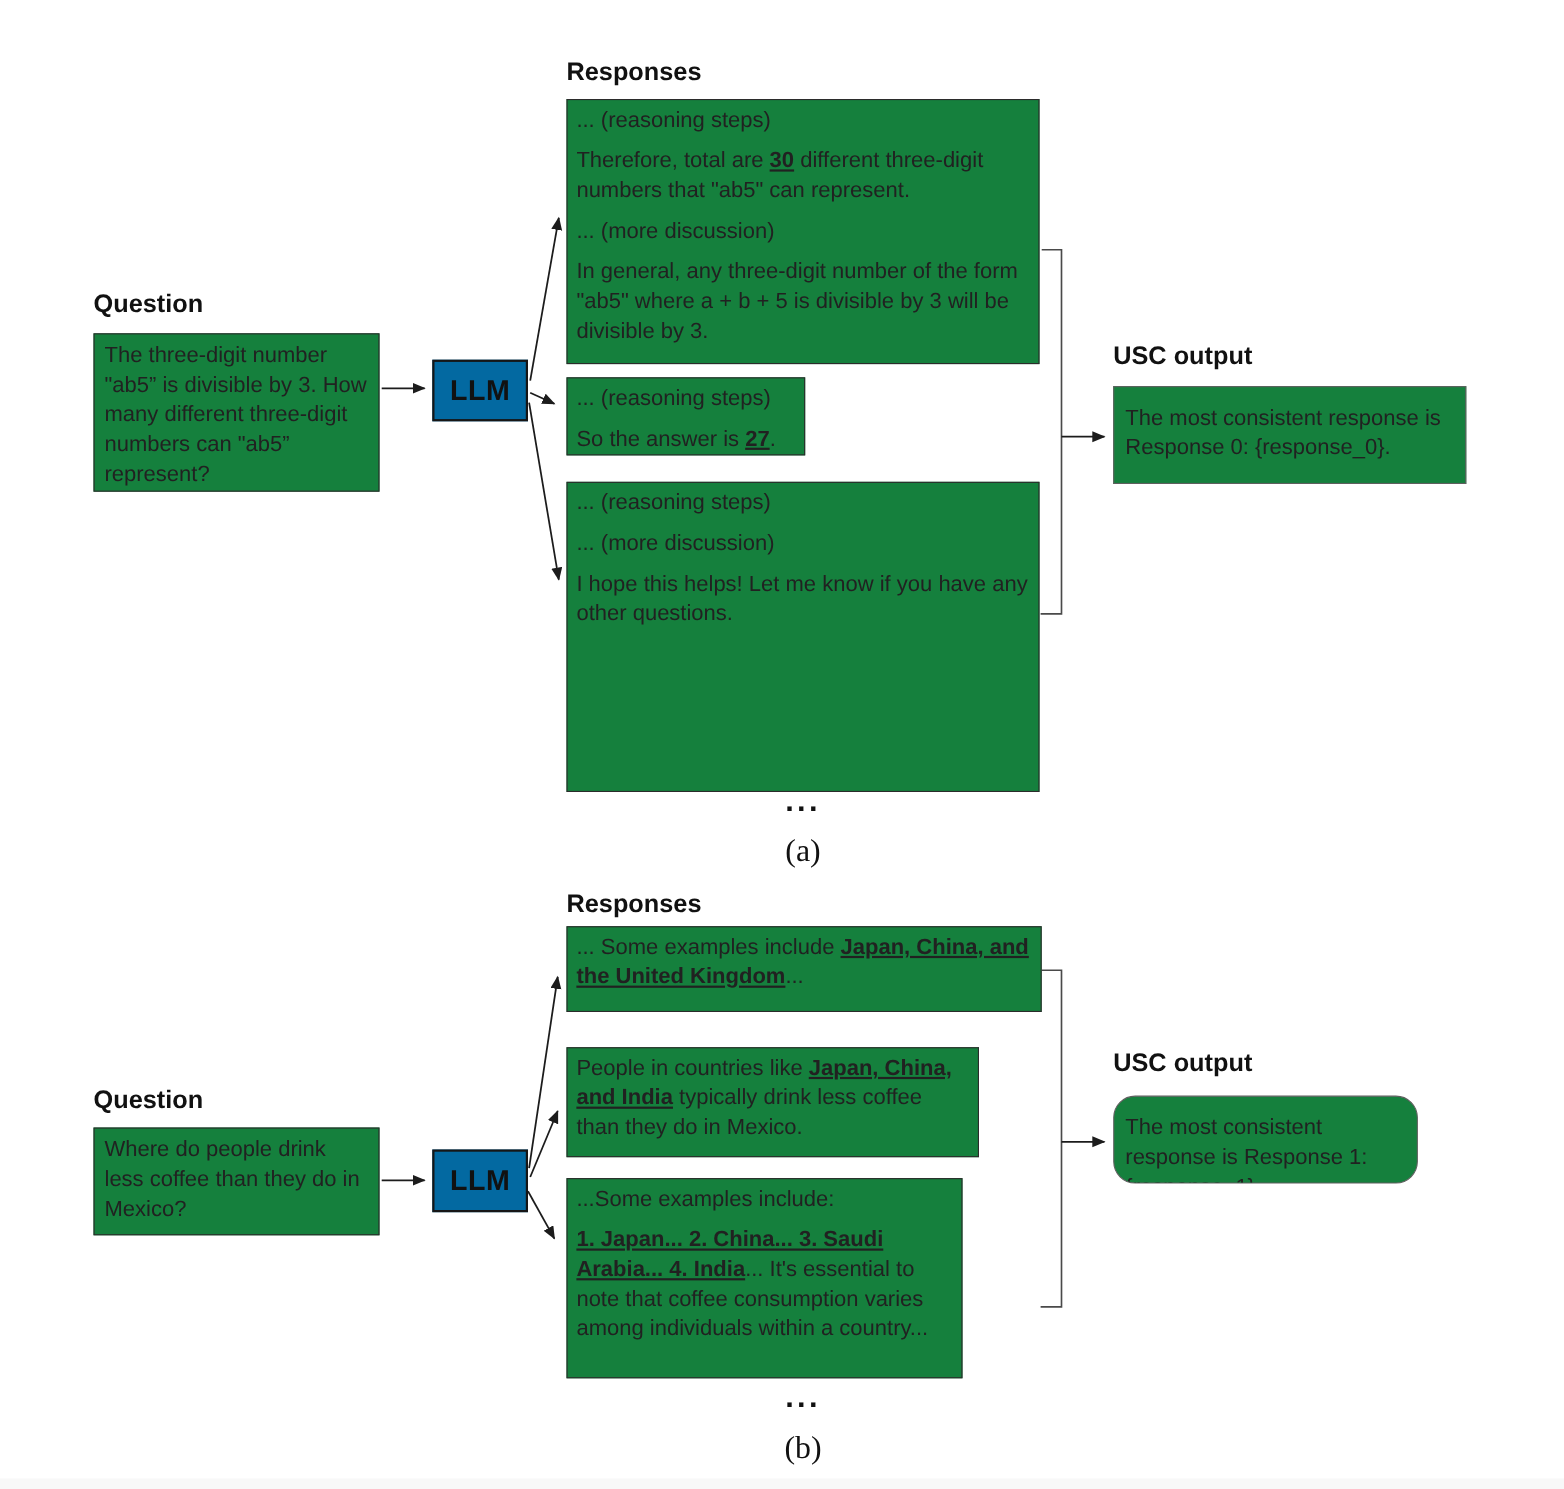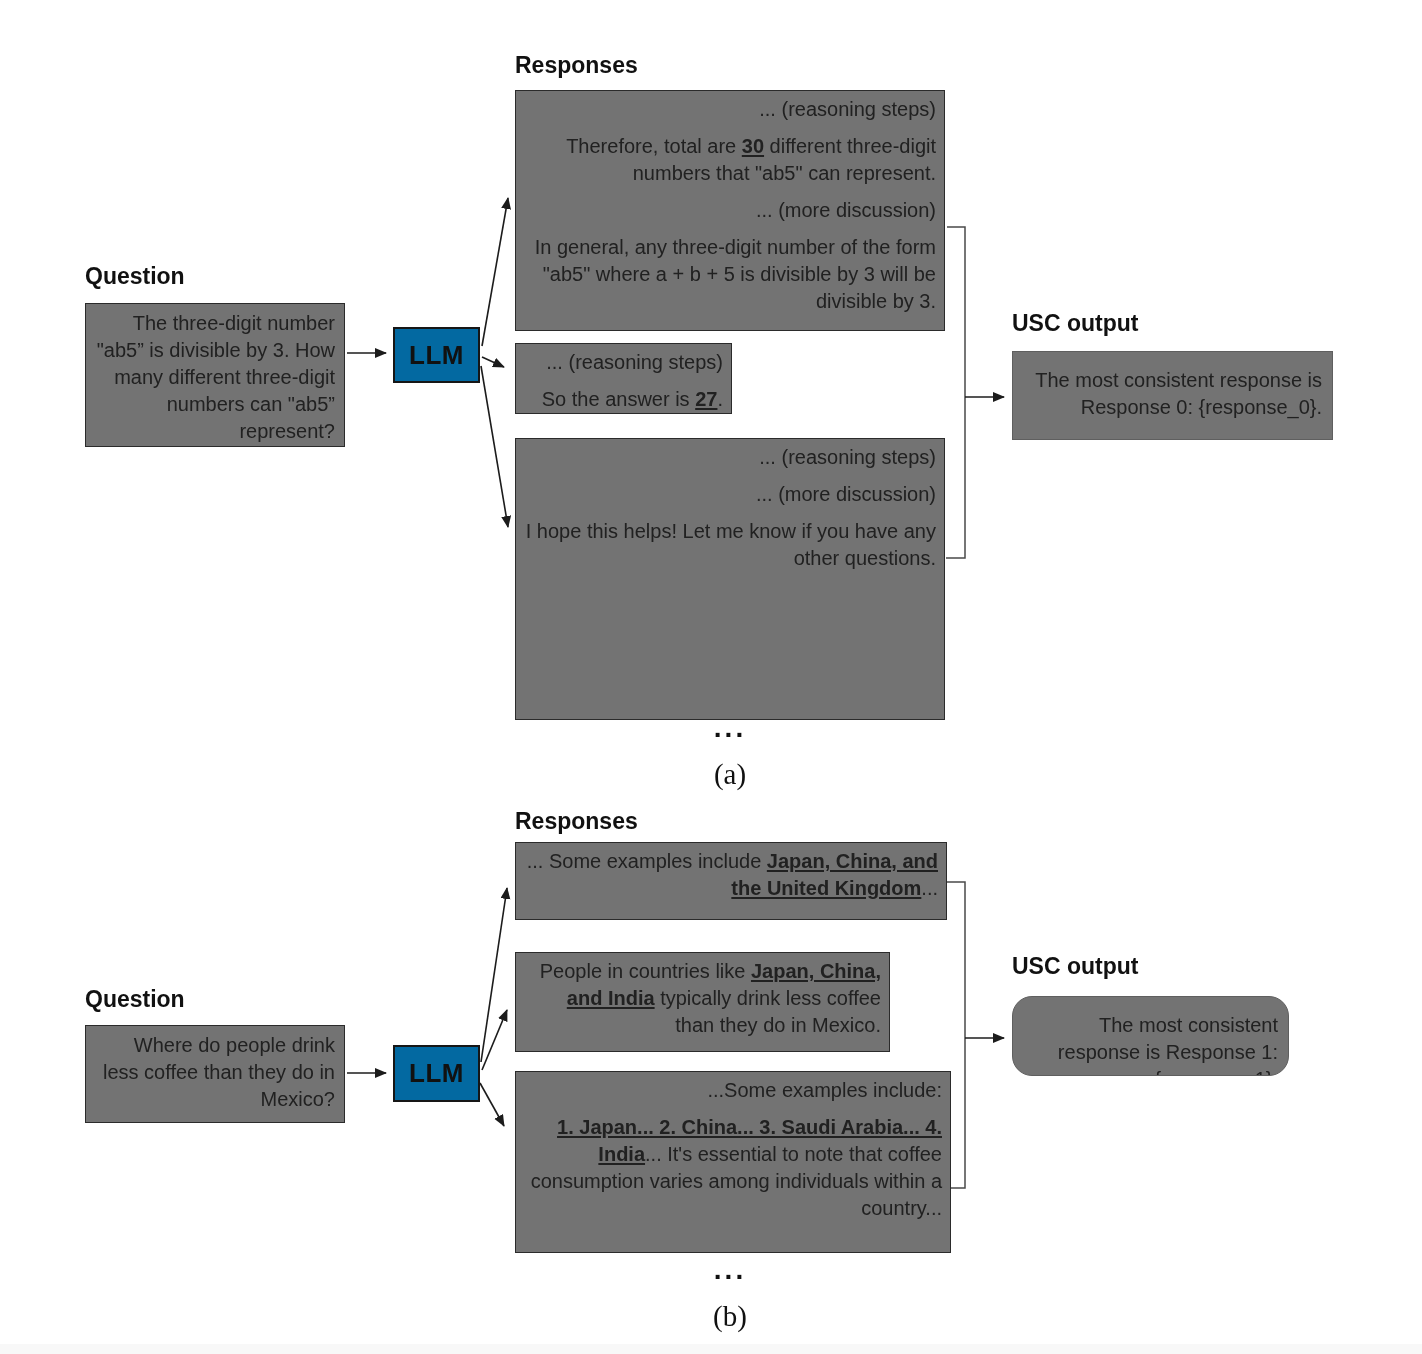--- a/index.html
+++ b/index.html
@@ -23,26 +23,25 @@
     text-align: left;
     font-weight: 700;
     font-size: 23px;
     color: #111111;
     white-space: nowrap;
   }
   .box {
     position: absolute;
     box-sizing: border-box;
     border: 1.7px solid #2b2b2b;
-    background: #737373;
+    background: #15803d;
     font-size: 20px;
     line-height: 27px;
     padding: 3px 8px 6px;
     overflow: hidden;
-    text-align: right;
   }
   .box p { margin: 10px 0 0; }
   .box p:first-child { margin-top: 2px; }
   .hl {
     font-weight: 700;
     text-decoration: underline;
     text-underline-offset: 2px;
     text-decoration-thickness: 2px;
   }
   .qbox { padding: 6px 9px; }
@@ -151,21 +150,21 @@
     <div class="box qbox" style="left:85px; top:1025px; width:260px; height:98px;">Where do people drink less coffee than they do in Mexico?</div>
 
     <div class="llm" style="left:393px; top:1045px; width:87px; height:57px;">LLM</div>
 
     <div class="box" style="left:515px; top:842px; width:432px; height:78px;">
         <p><span>... Some examples include </span><span class="hl">Japan, China, and the United Kingdom</span><span>...</span></p>
       </div>
     <div class="box" style="left:515px; top:952px; width:375px; height:100px;">
         <p><span>People in countries like </span><span class="hl">Japan, China, and India</span><span> typically drink less coffee than they do in Mexico.</span></p>
       </div>
-    <div class="box" style="left:515px; top:1071px; width:436px; height:182px;">
+    <div class="box" style="left:515px; top:1071px; width:360px; height:182px;">
         <p><span>...Some examples include:</span></p>
         <p><span class="hl">1. Japan... 2. China... 3. Saudi Arabia... 4. India</span><span>... It's essential to note that coffee consumption varies among individuals within a country...</span></p>
       </div>
 
     <div class="ellipsis" style="left:515px; top:1254px; width:430px;">...</div>
 
     <div class="hdr" style="left:1012px; top:953px; width:321px;">USC output</div>
     <div class="box usc" style="left:1012px; top:996px; width:277px; height:80px;border-radius:20px;">The most consistent response is Response 1: {response_1}.</div>
 
     <div class="caption" style="left:515px; top:1300px; width:430px;">(b)</div>

